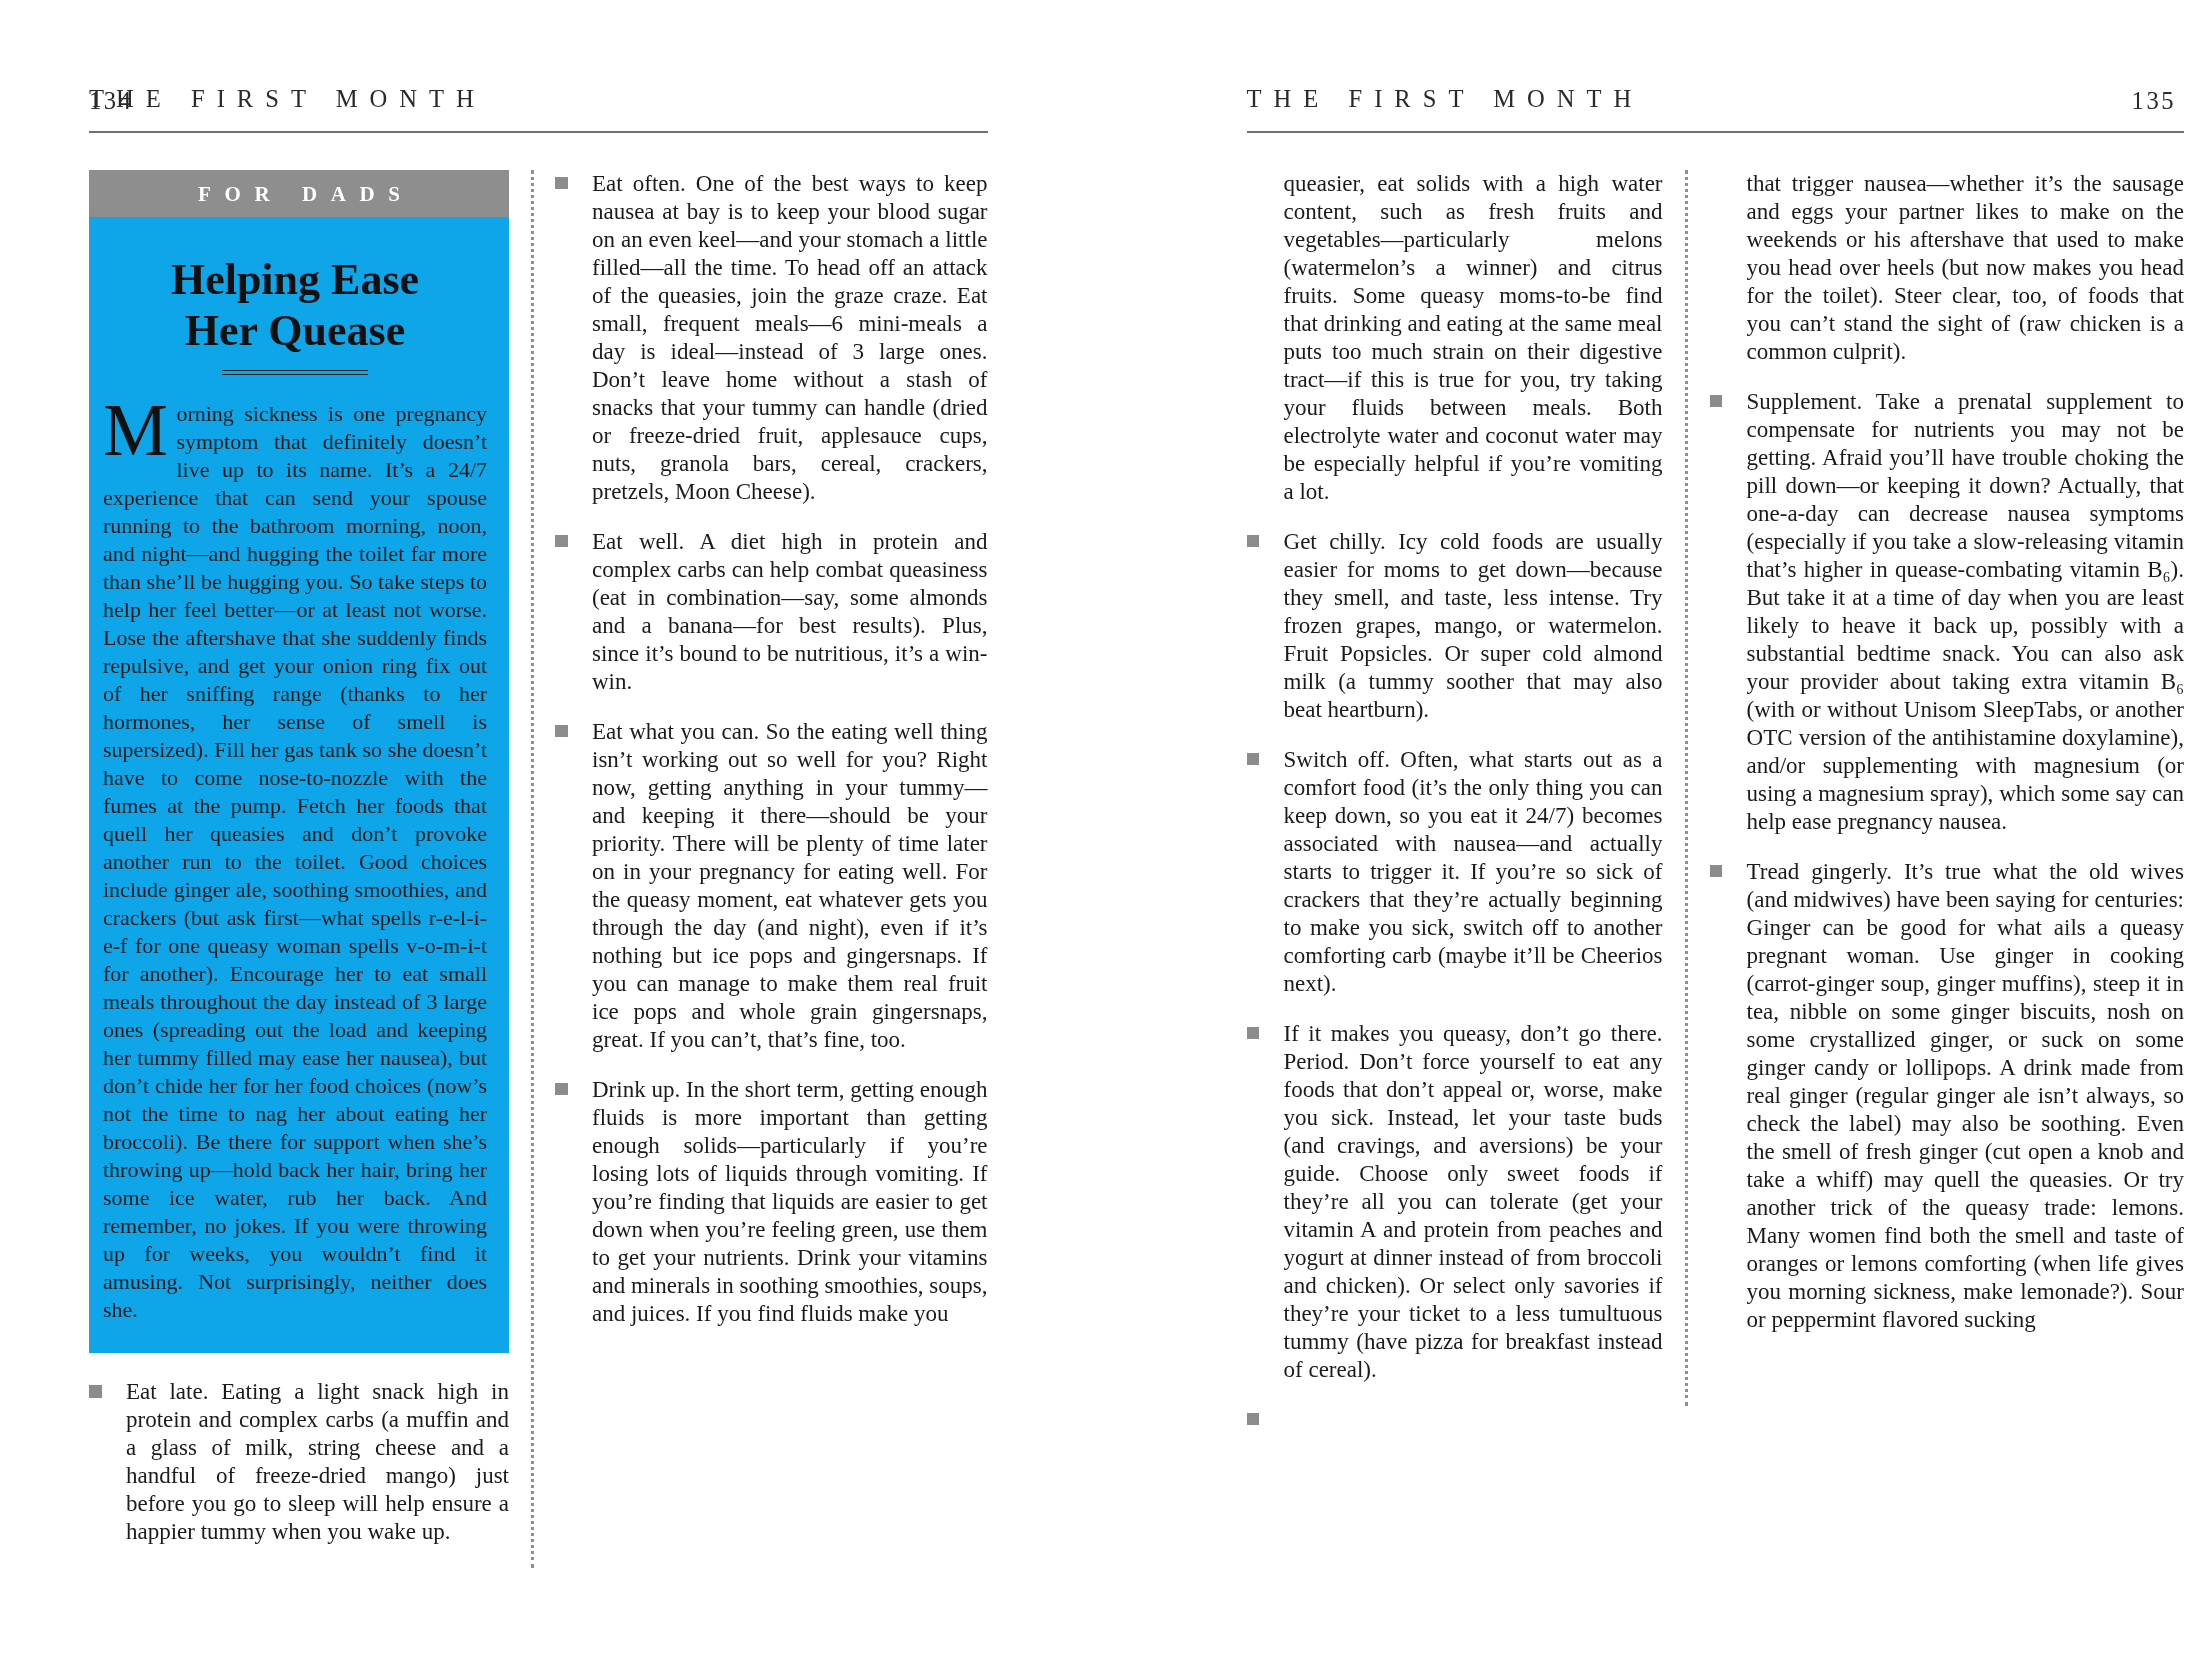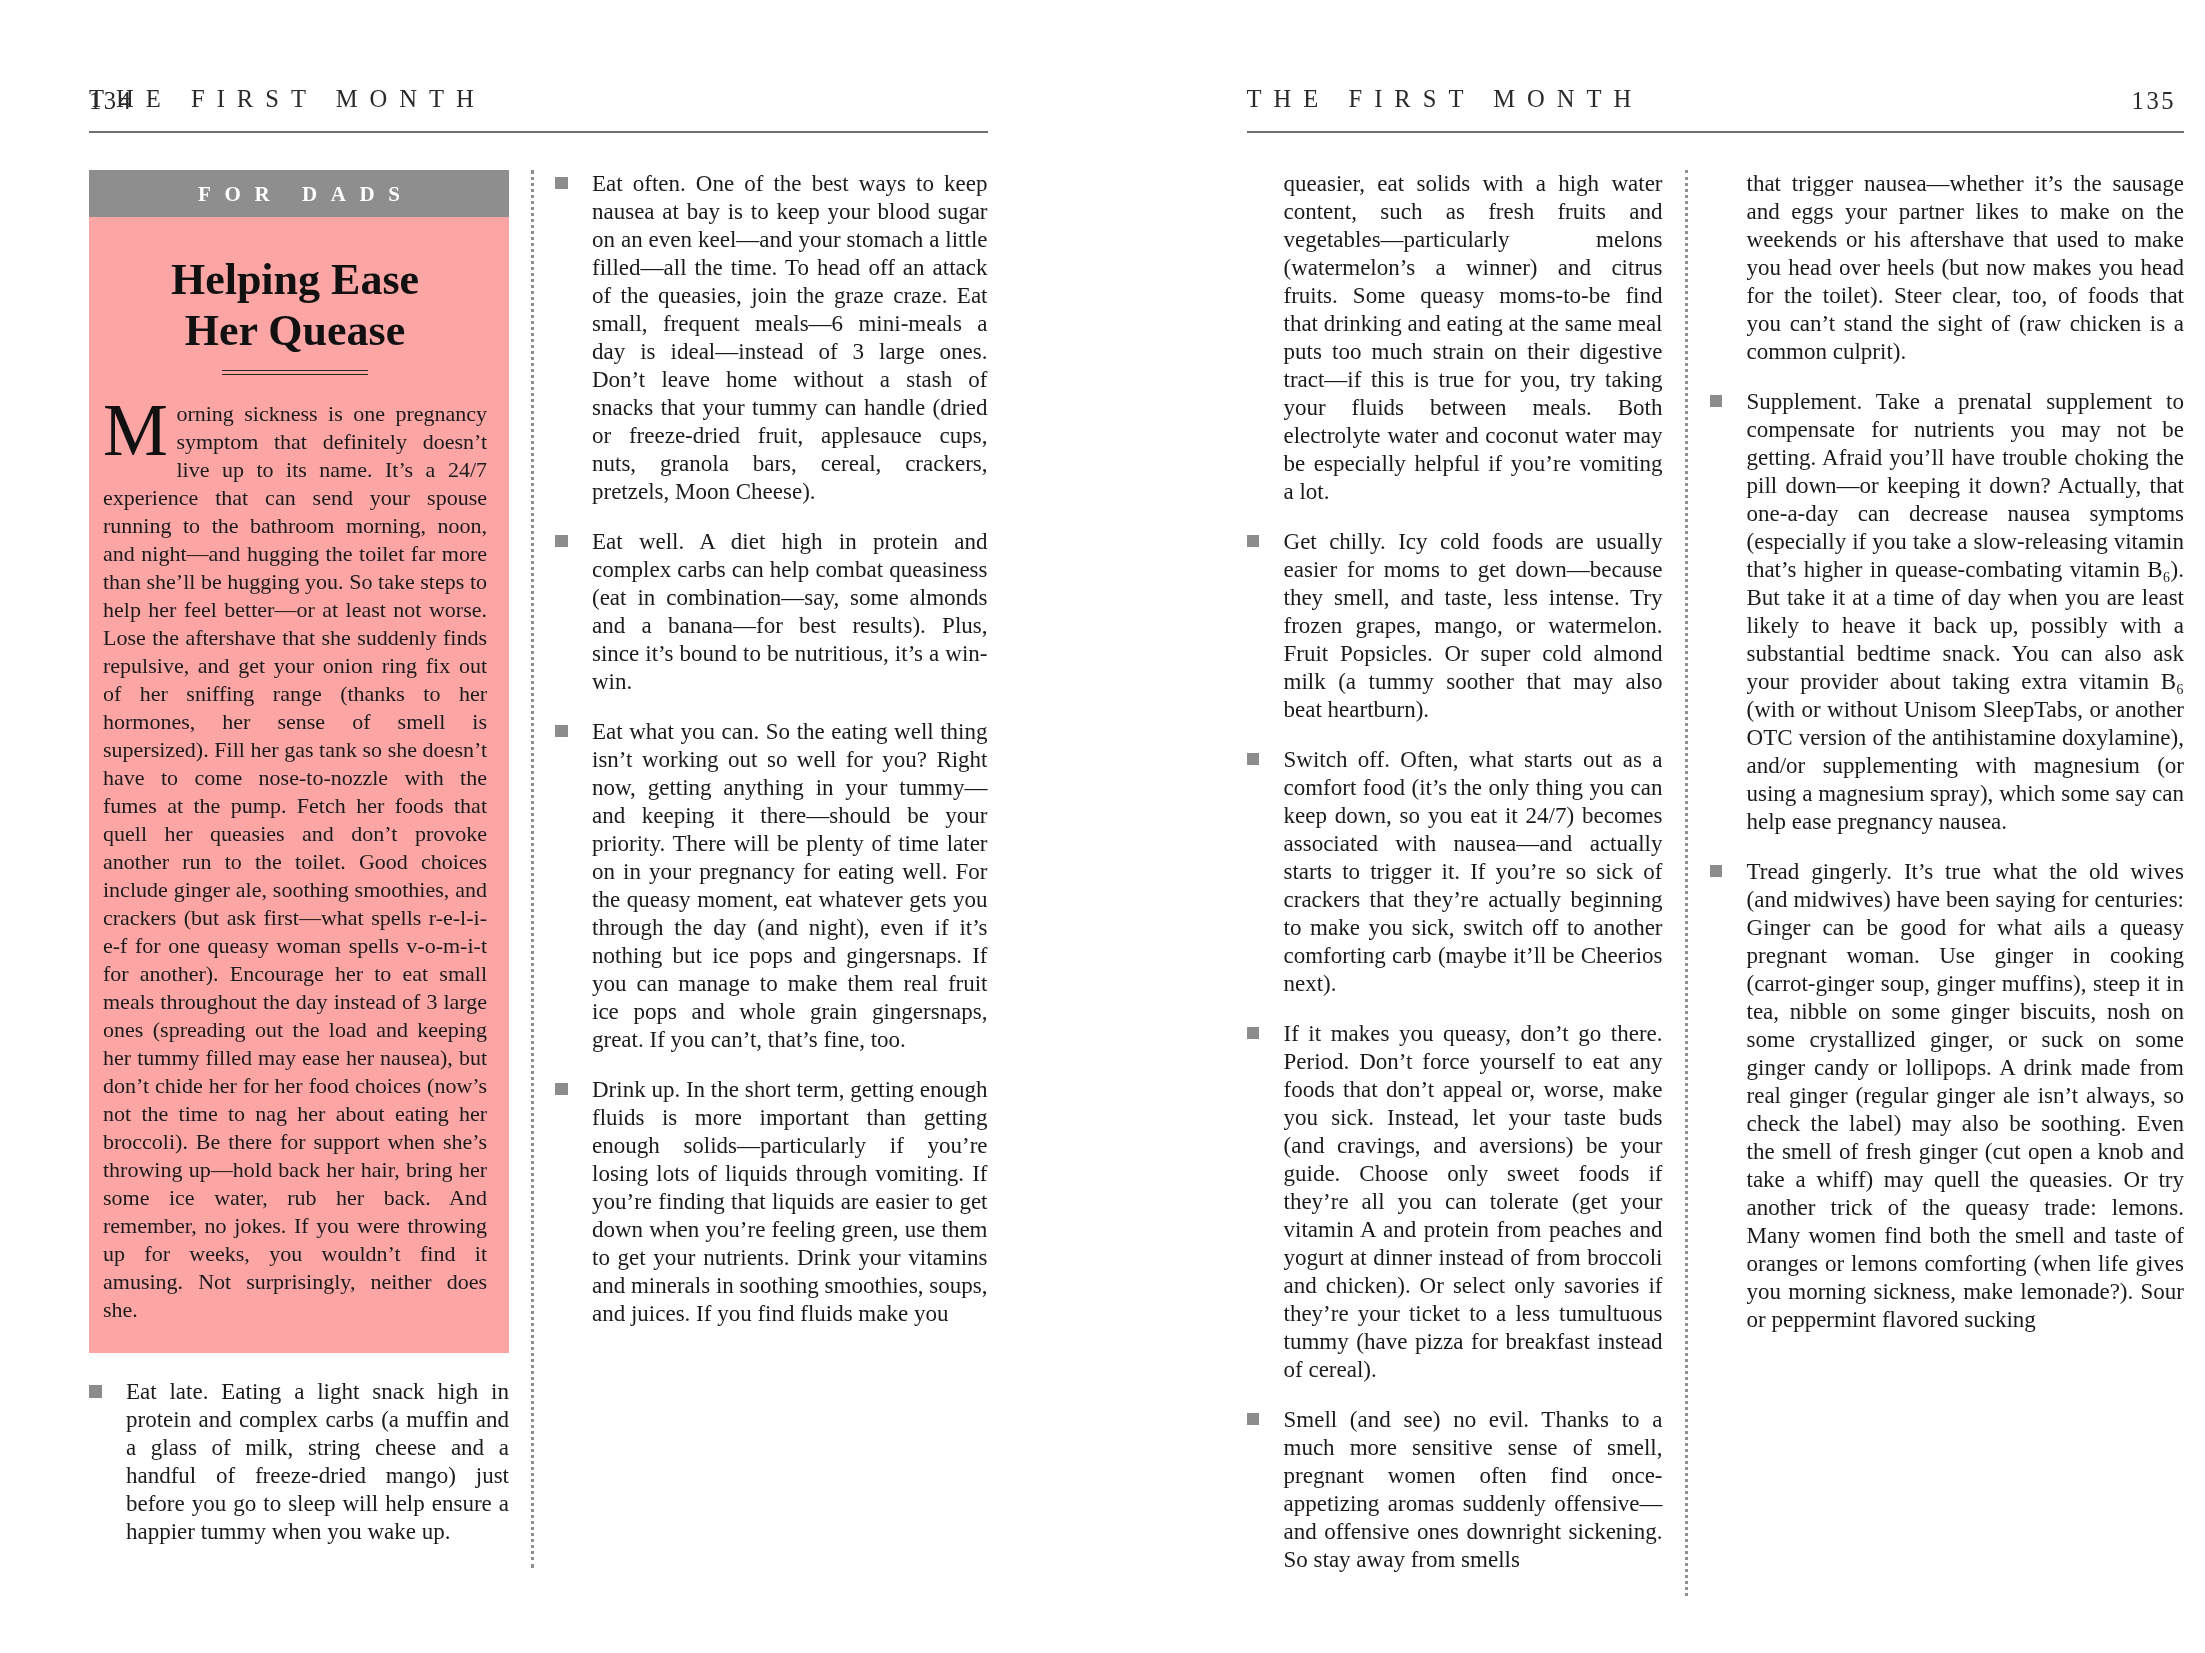--- a/index.html
+++ b/index.html
@@ -25,21 +25,21 @@
   .columns-right { grid-template-columns:416px 47px 1fr; }
   .col-divider { width:0; border-left:3.4px dotted #8f8f8f; justify-self:center; align-self:stretch; }
 
   
   .bodycopy { font-size:23px; line-height:28px; text-align:justify; }
   .bullet { position:relative; padding-left:37px; margin-bottom:22px; }
   .bullet .marker { position:absolute; left:0; top:6.8px; width:12.7px; height:12.7px; background:#8c8c8c; }
   .continuation { padding-left:37px; margin-bottom:22px; }
 
   
-  .for-dads-box { background:#fca5a5; margin-bottom:25.4px;font-family:Liberation Serif, serif; }
+  .for-dads-box { background:#0ea5e9; margin-bottom:25.4px;font-family:Liberation Serif, serif; }
   .box-kicker { background:#8e8e8e; color:#ffffff; font-weight:bold; font-size:21px;
                 letter-spacing:13.6px; text-indent:13.6px; text-align:center; padding:10.2px 0 8.5px 0; }
   .box-inner { padding:22px 22px 29px 14px; }
   .box-title { text-align:center; font-weight:bold; font-size:44px; line-height:51px; color:#111;
                margin-top:15.3px; }
   .double-rule { width:146px; height:5.1px; border-top:1.7px solid #222; border-bottom:1.7px solid #222;
                  margin:13.6px auto 25.4px auto; }
   .box-text { font-size:22px; line-height:28px; text-align:justify; }
   .dropcap { float:left; font-size:73px; line-height:56px; padding:3.4px 8.5px 0 0; color:#111; }
 </style>
@@ -116,21 +116,20 @@
         <div class="bullet">
           <span class="marker"></span>
           <span>Switch off. Often, what starts out as a comfort food (it’s the only thing you can keep down, so you eat it 24/7) becomes associated with nausea—and actually starts to trigger it. If you’re so sick of crackers that they’re actually beginning to make you sick, switch off to another comforting carb (maybe it’ll be Cheerios next).</span>
         </div>
         <div class="bullet">
           <span class="marker"></span>
           <span>If it makes you queasy, don’t go there. Period. Don’t force yourself to eat any foods that don’t appeal or, worse, make you sick. Instead, let your taste buds (and cravings, and aversions) be your guide. Choose only sweet foods if they’re all you can tolerate (get your vitamin A and protein from peaches and yogurt at dinner instead of from broccoli and chicken). Or select only savories if they’re your ticket to a less tumultuous tummy (have pizza for breakfast instead of cereal).</span>
         </div>
         <div class="bullet">
           <span class="marker"></span>
-          <span>Smell (and see) no evil. Thanks to a much more sensitive sense of smell, pregnant women often find once-appetizing aromas suddenly offensive—and offensive ones downright sickening. So stay away from smells</span>
         </div>
       </div>
 
       <div class="col-divider"></div>
 
       <div class="bodycopy">
         <p class="continuation">that trigger nausea—whether it’s the sausage and eggs your partner likes to make on the weekends or his aftershave that used to make you head over heels (but now makes you head for the toilet). Steer clear, too, of foods that you can’t stand the sight of (raw chicken is a common culprit).</p>
 
         <div class="bullet">
           <span class="marker"></span>

